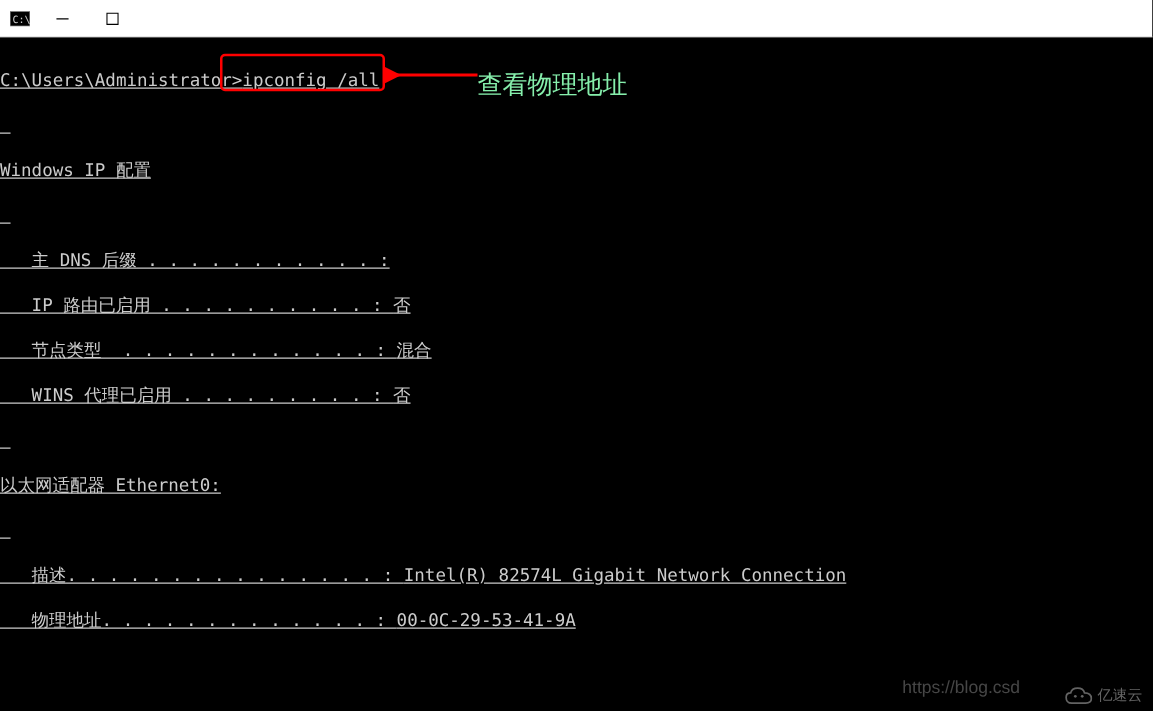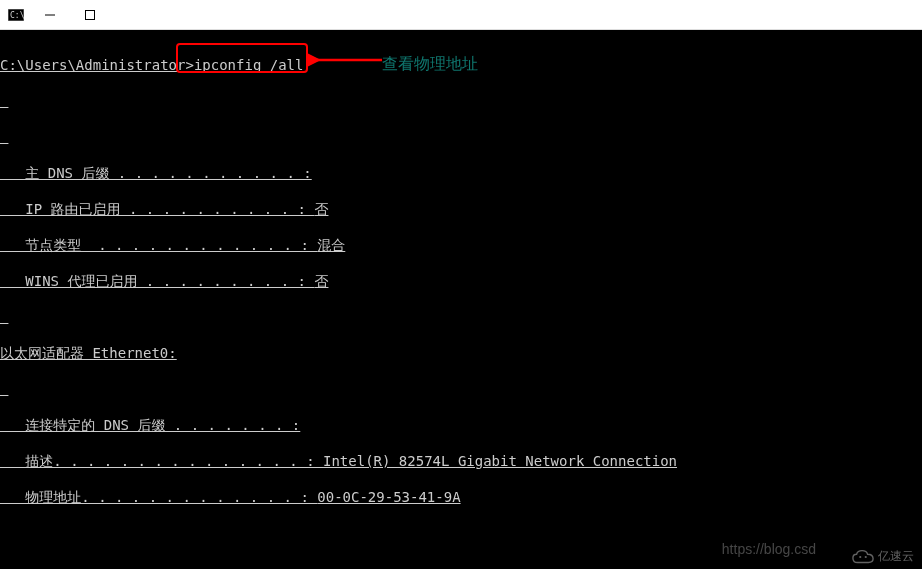--- a/index.html
+++ b/index.html
@@ -76,22 +76,22 @@
     .arrow {
       position: absolute;
       left: 308px;
       top: 52px;
       pointer-events: none;
     }
     .annotation {
       position: absolute;
       left: 382px;
       top: 54px;
-      color: #0f766e;
-      font-size: 16px;
+      color: #86efac;
+      font-size: 20px;
       font-family: Liberation Serif, serif;
       pointer-events: none;
     }
     .watermark-url {
       position: absolute;
       right: 106px;
       bottom: 12px;
       color: rgba(140,140,140,0.5);
       font-size: 14px;
       font-family: Arial, sans-serif;
@@ -133,29 +133,29 @@
       <svg width="10" height="10">
           <rect x="0.5" y="0.5" width="9" height="9" fill="none" stroke="#000" stroke-width="1"></rect>
         </svg>
     </div>
   </div>
 </div>
 
 <div class="terminal">
 <div class="line"><span>C:\Users\Administrator&gt;</span><span>ipconfig /all</span></div>
 <div class="line"> </div>
+<div class="line">Windows IP 配置</div>
 <div class="line"> </div>
 <div class="line"><span>   主 DNS 后缀 . . . . . . . . . . . :</span></div>
 <div class="line"><span>   IP 路由已启用 . . . . . . . . . . : </span><span>否</span></div>
 <div class="line"><span>   节点类型  . . . . . . . . . . . . : </span><span>混合</span></div>
 <div class="line"><span>   WINS 代理已启用 . . . . . . . . . : </span><span>否</span></div>
 <div class="line"> </div>
 <div class="line">以太网适配器 Ethernet0:</div>
 <div class="line"> </div>
-<div class="line"><span>   连接特定的 DNS 后缀 . . . . . . . :</span></div>
 <div class="line"><span>   描述. . . . . . . . . . . . . . . : </span><span>Intel(R) 82574L Gigabit Network Connection</span></div>
 <div class="line"><span>   物理地址. . . . . . . . . . . . . : </span><span>00-0C-29-53-41-9A</span></div>
 
 
 
 
 
 
 
 

